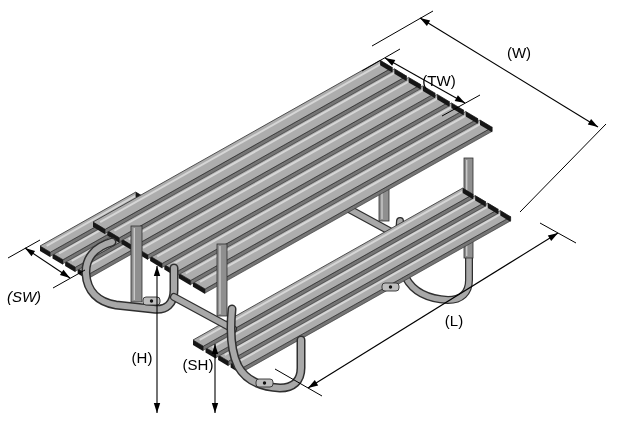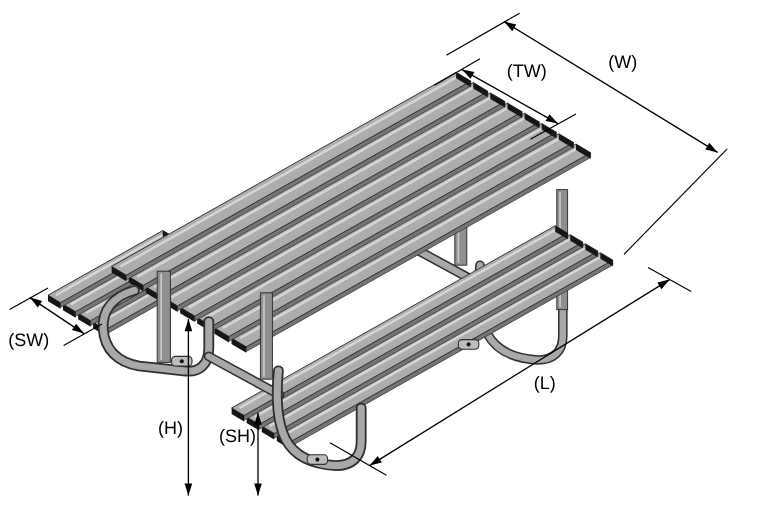--- a/index.html
+++ b/index.html
@@ -163,18 +163,18 @@
         <line x1="157" y1="266" x2="157" y2="413" stroke="#000000" stroke-width="1.1"></line>
         <polygon points="157.0,266.0 160.2,276.0 153.8,276.0" fill="#000000"></polygon>
         <polygon points="157.0,413.0 153.8,403.0 160.2,403.0" fill="#000000"></polygon>
         <line x1="215" y1="344" x2="215" y2="413" stroke="#000000" stroke-width="1.1"></line>
         <polygon points="215.0,344.0 218.2,354.0 211.8,354.0" fill="#000000"></polygon>
         <polygon points="215.0,413.0 211.8,403.0 218.2,403.0" fill="#000000"></polygon>
       </g>
   </svg>
 
   <div class="dim-label" style="left:519px;top:52px;">(W)</div>
-  <div class="dim-label" style="left:439px;top:60px;">(TW)</div>
-  <div class="dim-label" style="left:24px;top:284px;">(SW)</div>
+  <div class="dim-label" style="left:439px;top:80px;">(TW)</div>
+  <div class="dim-label" style="left:24px;top:296px;font-style:italic;">(SW)</div>
   <div class="dim-label" style="left:454px;top:320px;">(L)</div>
   <div class="dim-label" style="left:142px;top:357px;">(H)</div>
   <div class="dim-label" style="left:198px;top:364px;">(SH)</div>
 </div>
 
 </body></html>

